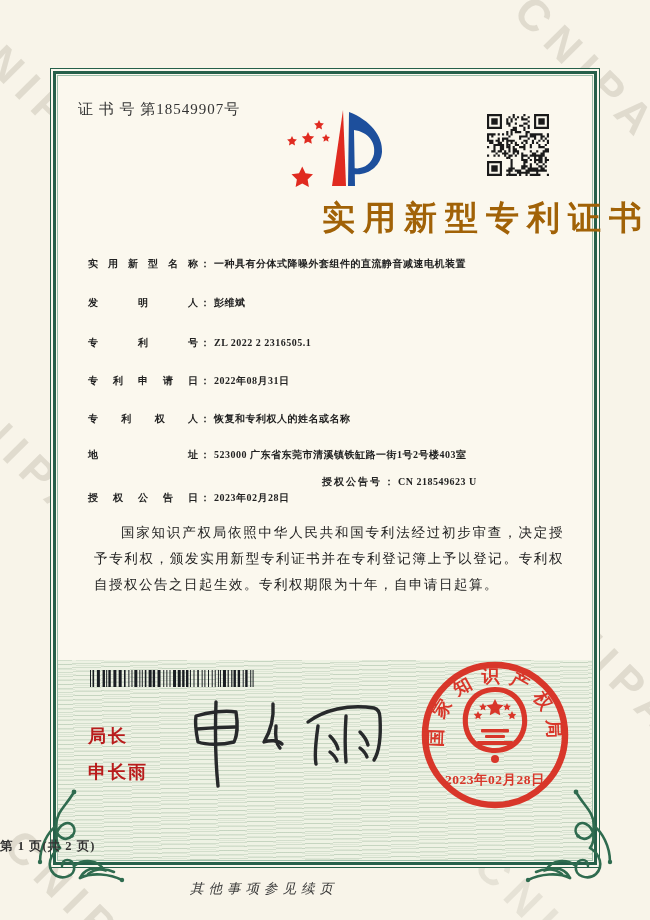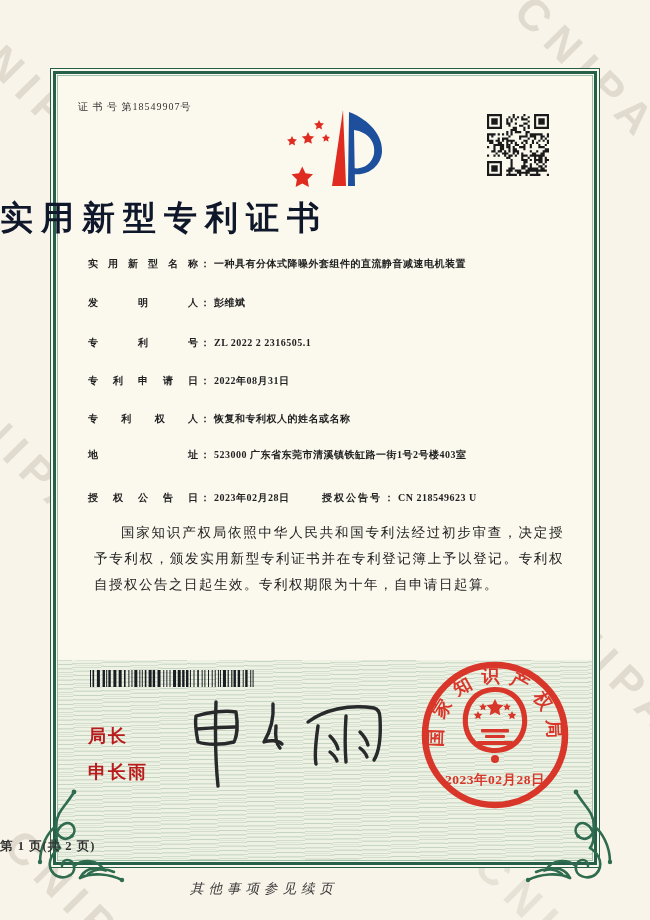--- a/index.html
+++ b/index.html
@@ -29,28 +29,28 @@
     border:1px solid #9cbfa9;box-sizing:border-box;
   }
   .guilloche{
     position:absolute;left:7px;right:7px;bottom:7px;height:200px;
     background:
       repeating-linear-gradient(178deg, rgba(110,150,115,0.22) 0 1px, rgba(255,255,255,0) 1px 4px),
       repeating-linear-gradient(2deg, rgba(110,150,115,0.12) 0 1px, rgba(255,255,255,0) 1px 5px),
       #eef2e4;
   }
   .cert-no{
-    position:absolute;left:78px;top:100px;font-size:10px;color:#333;
+    position:absolute;left:78px;top:100px;font-size:15px;color:#333;
     letter-spacing:1px;font-weight:500;
   }
   .logo{position:absolute;left:276px;top:104px;}
   .qr{position:absolute;left:487px;top:114px;}
   .title{
-    position:absolute;left:0;top:196px;width:650px;text-align:left;
-    font-size:33px;font-weight:bold;letter-spacing:8px;color:#0f172a;
+    position:absolute;left:0;top:196px;width:650px;text-align:right;
+    font-size:33px;font-weight:bold;letter-spacing:8px;color:#a16207;
   }
   .row{position:absolute;left:88px;font-size:10px;font-weight:bold;color:#222;white-space:nowrap;}
   .row .lbl{
     display:inline-block;width:110px;text-align:justify;text-align-last:justify;
     vertical-align:top;
   }
   .row .colon{display:inline-block;margin:0 4px 0 2px;}
   .row .val{letter-spacing:0.5px;}
   .row2lbl{letter-spacing:2px;}
   .paras{
@@ -173,21 +173,21 @@
 </div>
 <div class="row" style="top:412px;">
   <span class="lbl">专利权人</span><span class="colon">：</span><span class="val">恢复和专利权人的姓名或名称</span>
 </div>
 <div class="row" style="top:448px;">
   <span class="lbl">地址</span><span class="colon">：</span><span class="val">523000 广东省东莞市清溪镇铁缸路一街1号2号楼403室</span>
 </div>
 <div class="row" style="top:491px;">
   <span class="lbl">授权公告日</span><span class="colon">：</span><span class="val">2023年02月28日</span>
 </div>
-<div class="row" style="top:491px;left:322px;">
+<div class="row" style="top:475px;left:322px;">
   <span class="row2lbl">授权公告号</span><span class="colon">：</span><span class="val">CN 218549623 U</span>
 </div>
 
 <div class="paras">
   <p>国家知识产权局依照中华人民共和国专利法经过初步审查，决定授予专利权，颁发实用新型专利证书并在专利登记簿上予以登记。专利权自授权公告之日起生效。专利权期限为十年，自申请日起算。</p>
 </div>
 
 <svg class="barcode" width="168" height="17" viewBox="0 0 168 17">
   <g fill="#191d22">
       <rect x="0" y="0" width="1" height="17"></rect>

